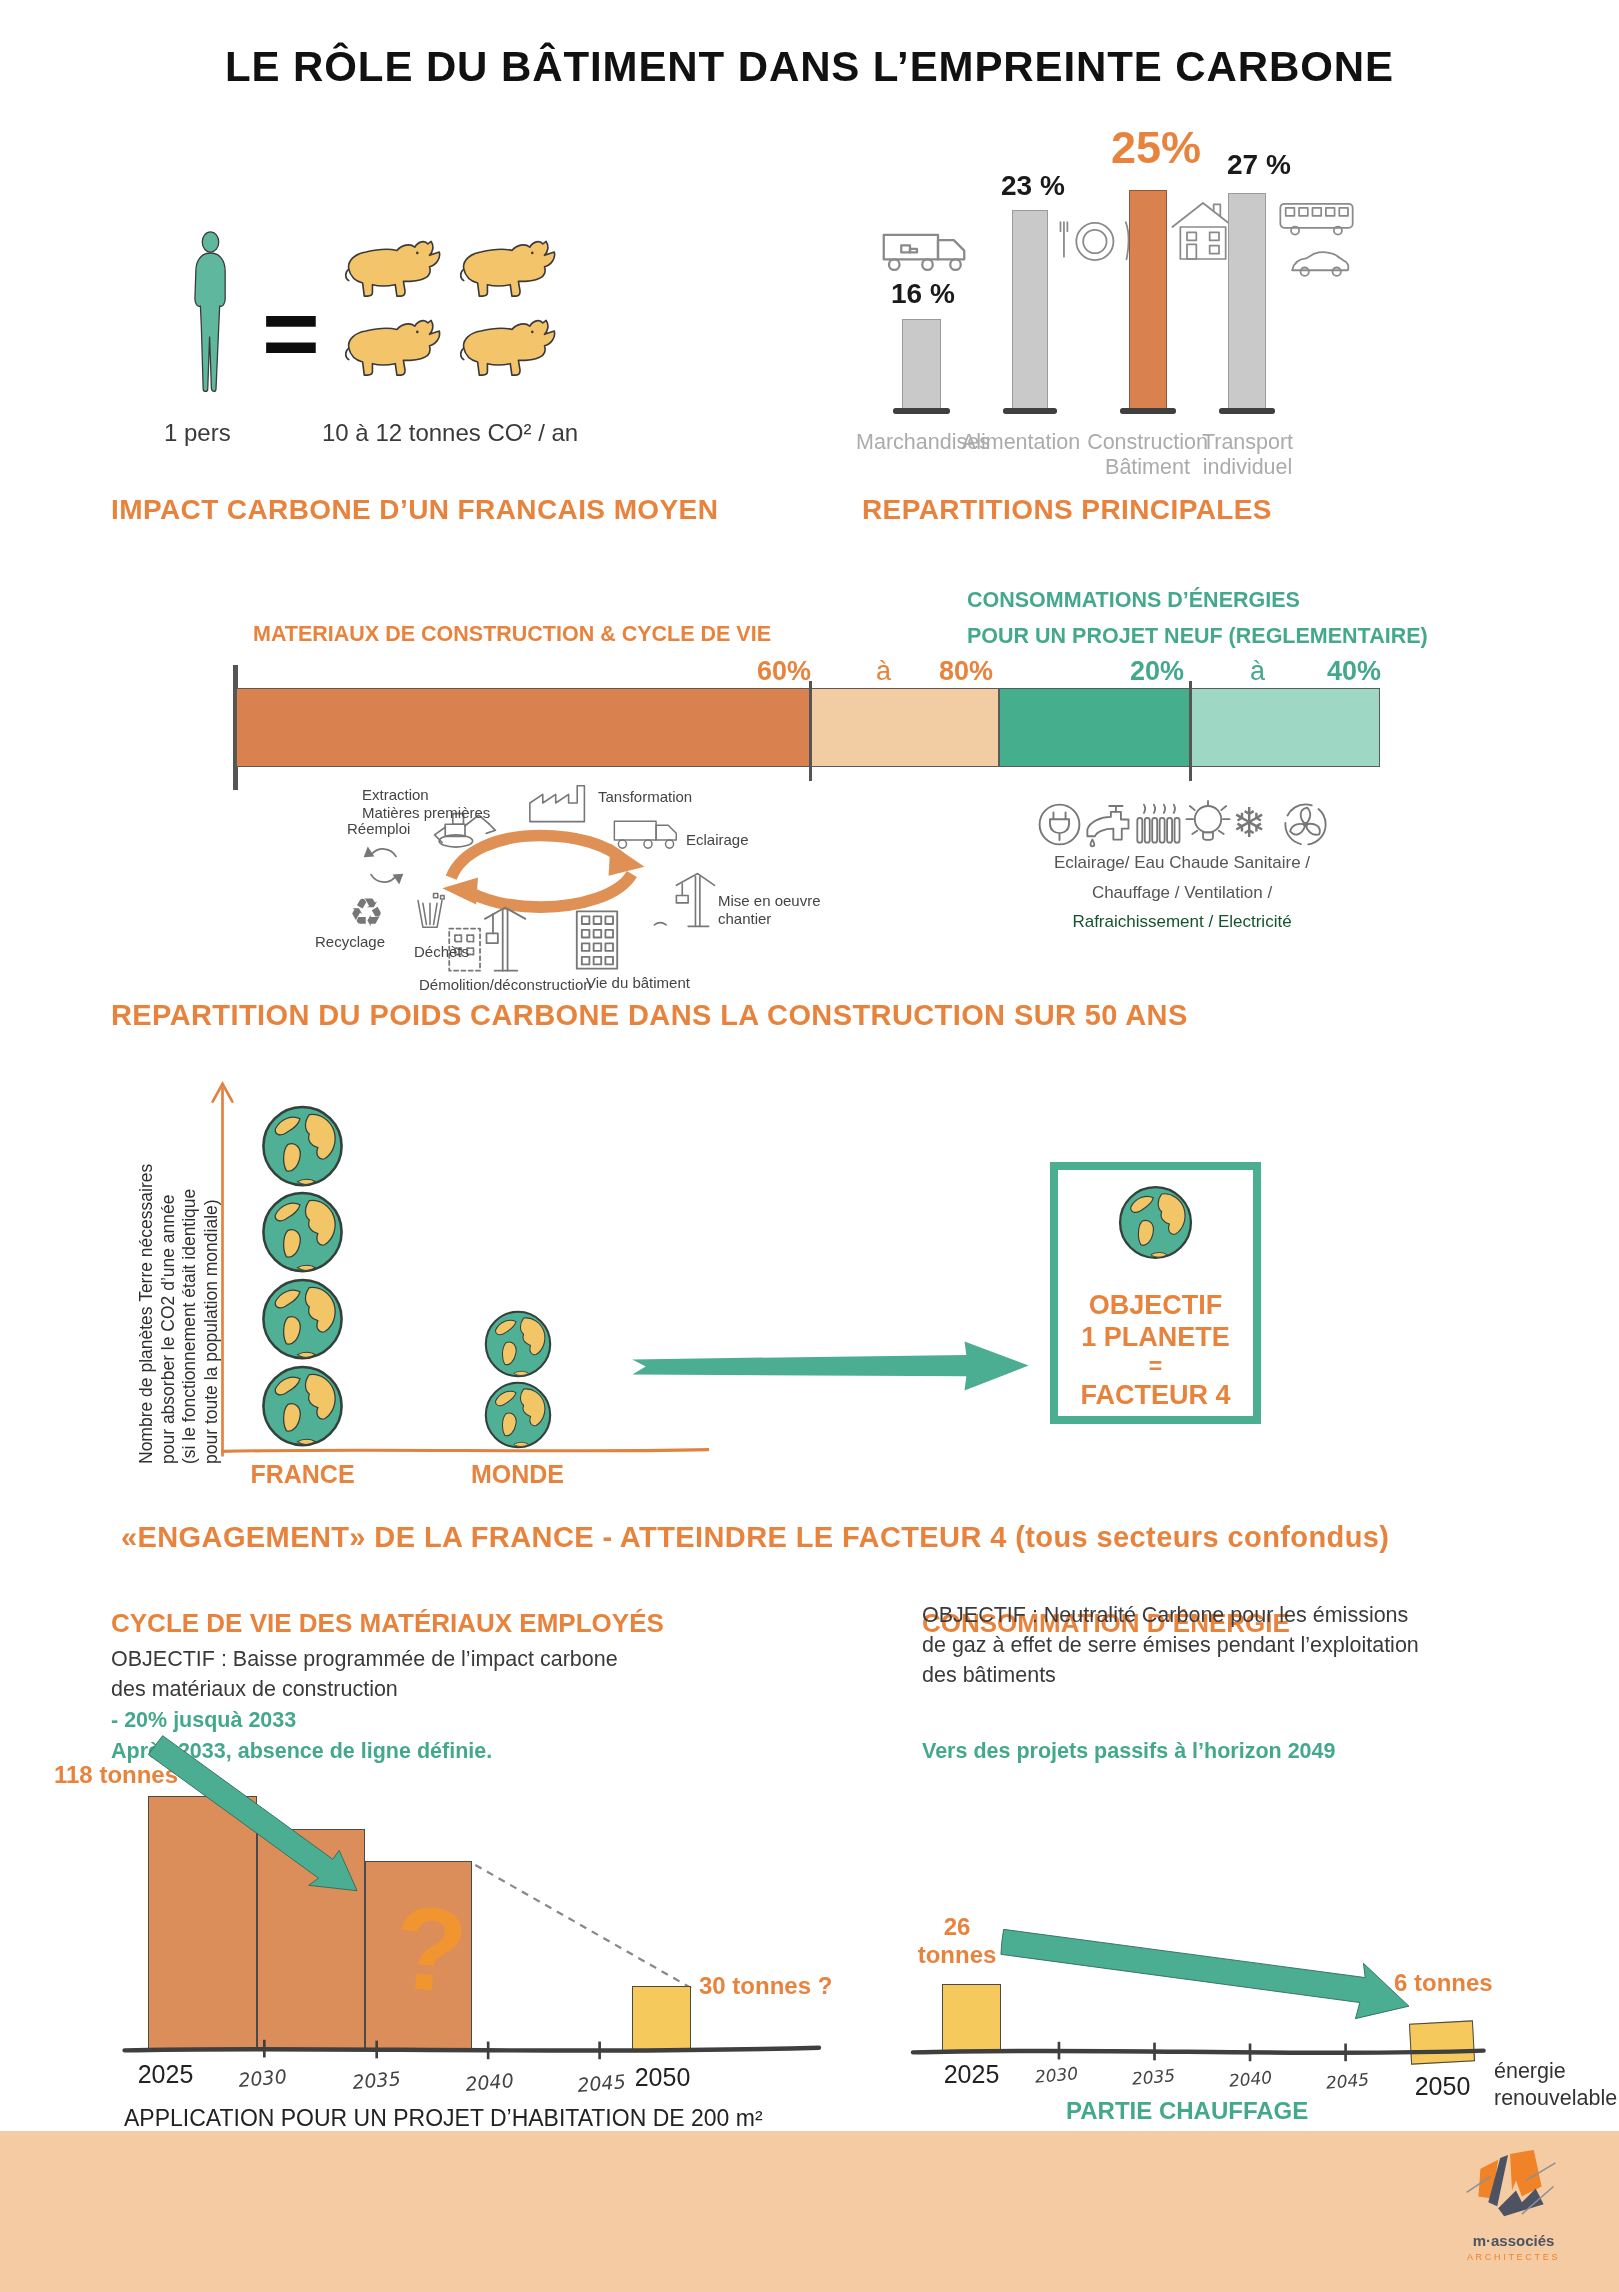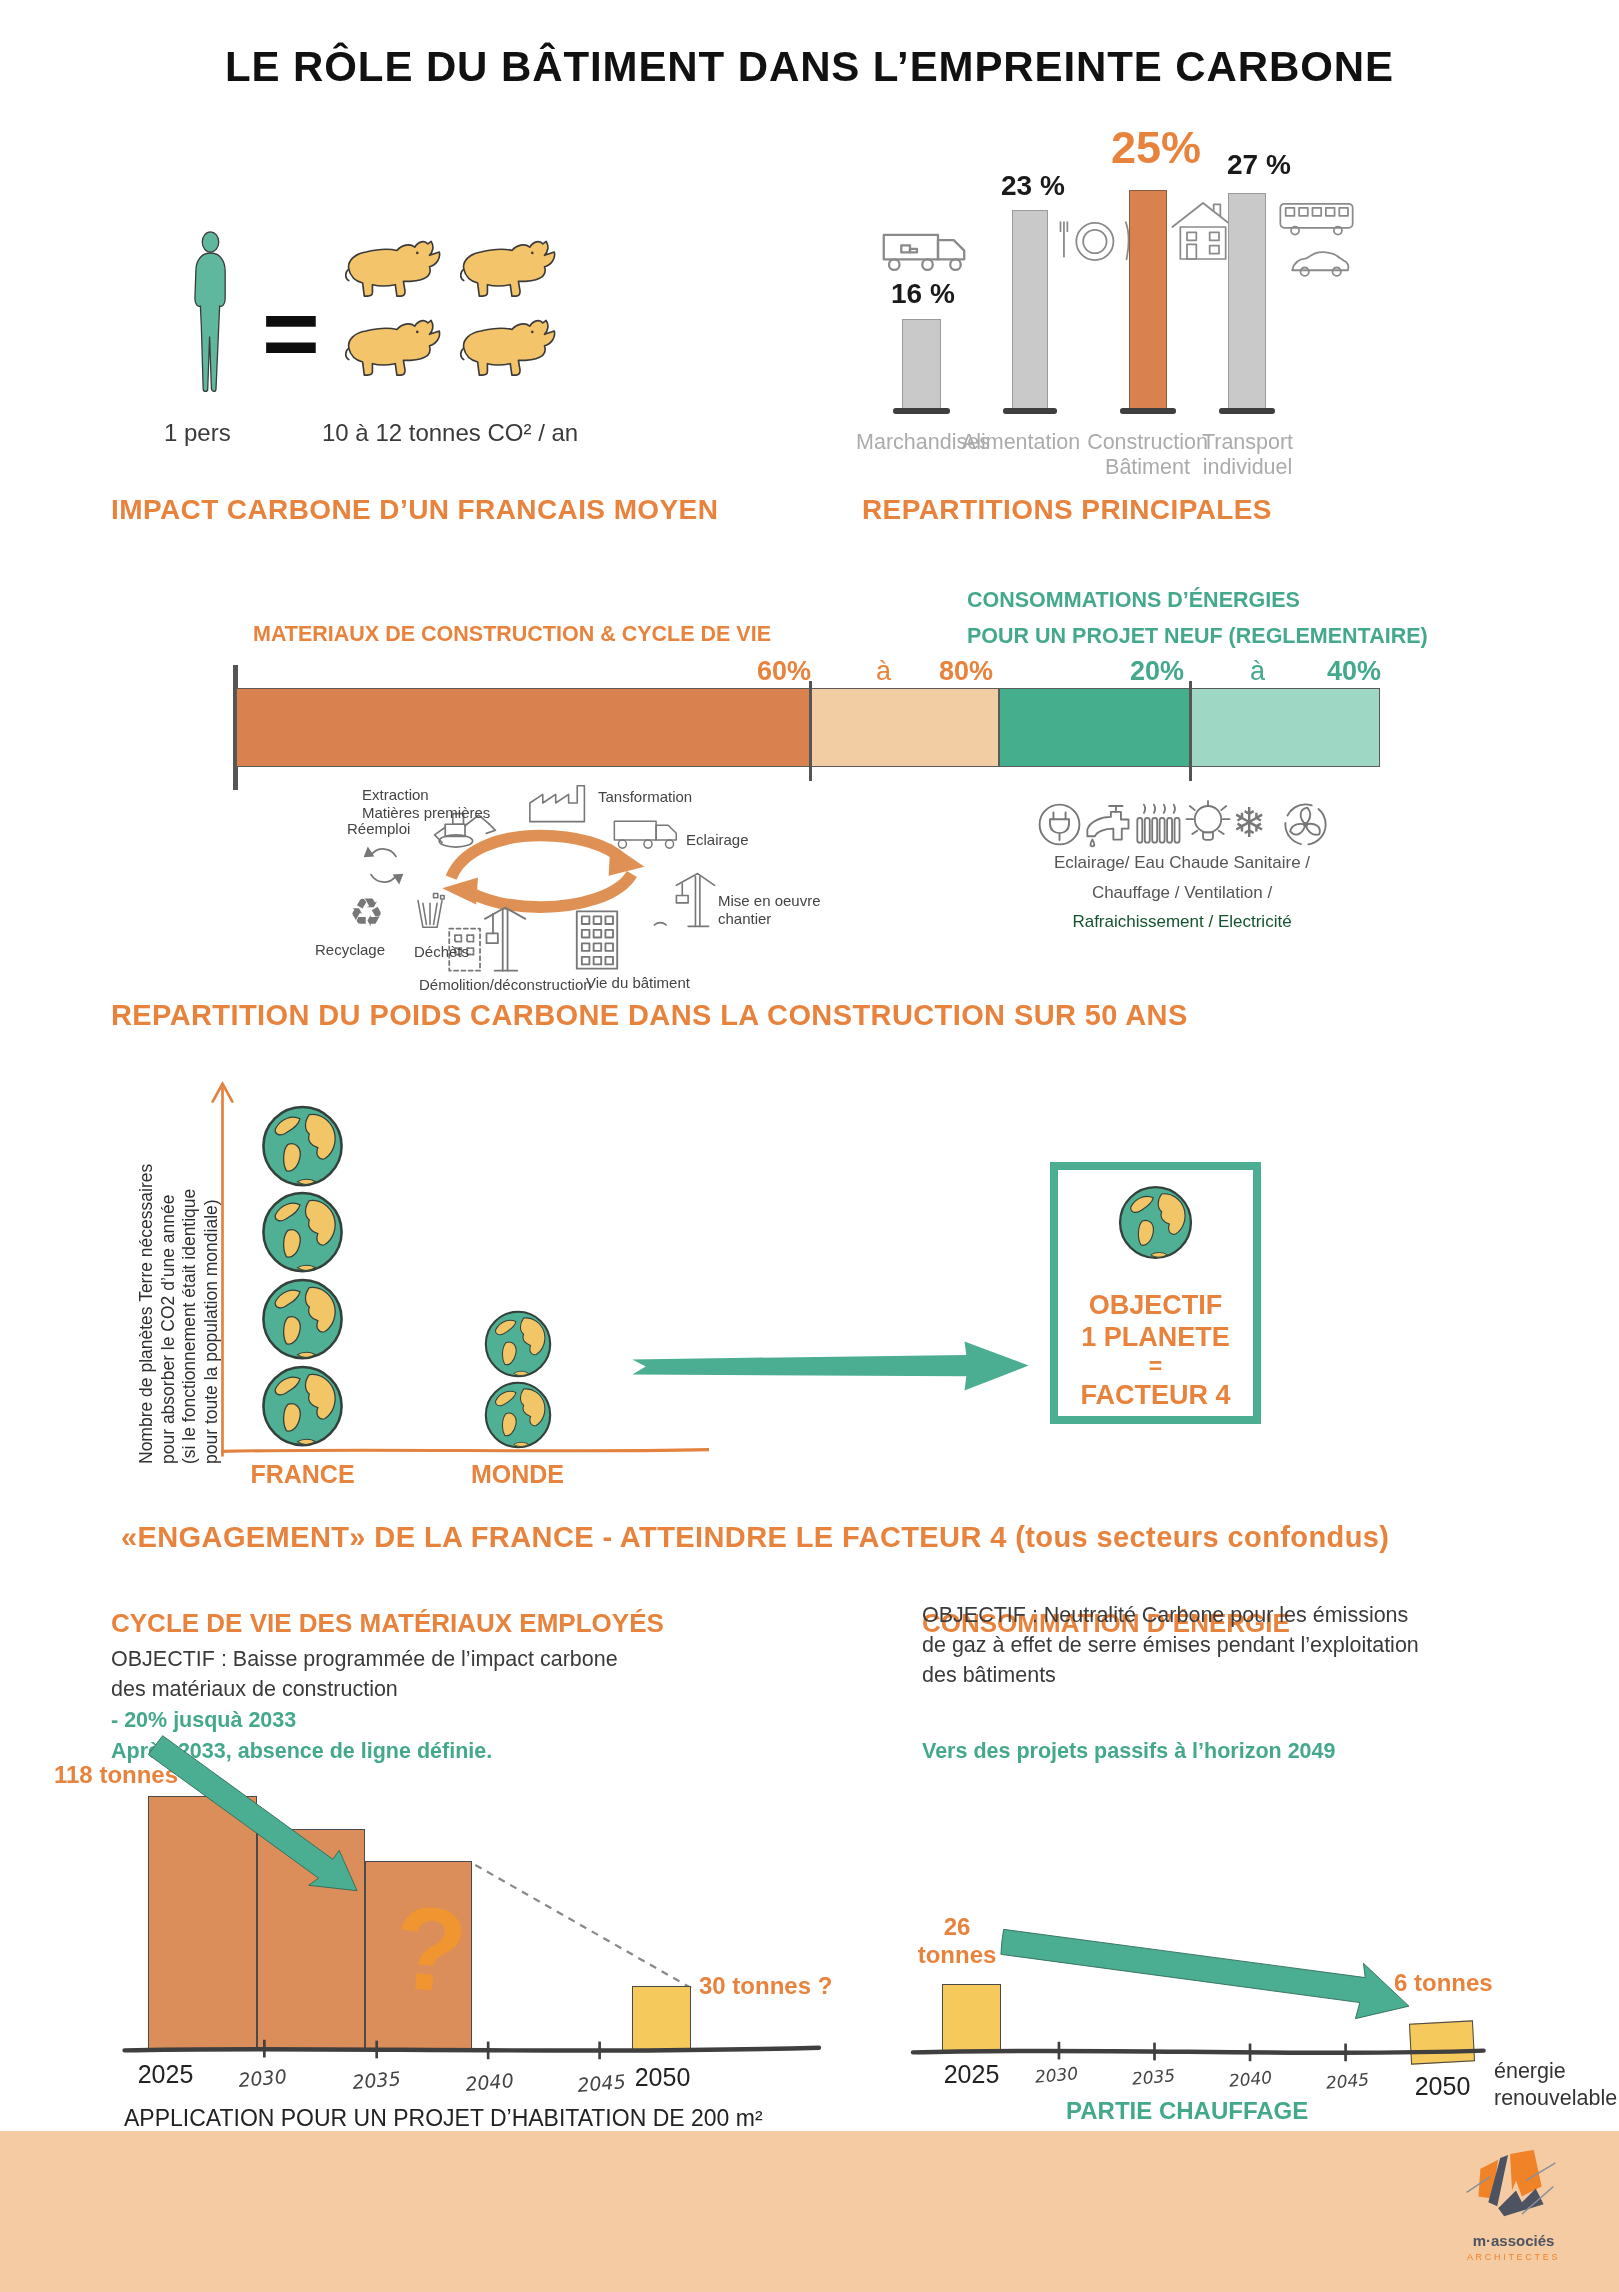--- a/index.html
+++ b/index.html
@@ -247,21 +247,21 @@
 
   <svg class="abs" style="left:412px;top:892px;" width="36" height="41" viewBox="0 0 50 58">
     <path class="ic2" d="M8,12 L15,50 H35 L42,12"></path>
     <path class="ic2" d="M15,16 L20,46 M25,16 V46 M35,16 L30,46"></path>
     <rect class="ic2" x="30" y="2" width="6" height="6"></rect>
       <rect class="ic2" x="40" y="5" width="5" height="5"></rect>
   </svg>
   <div class="abs cyc-label" style="left:414px;top:933px;margin-top:10px;">Déchèts</div>
 
   <div class="abs glyph" style="left:349px;top:890px;font-size:39px;">♻</div>
-  <div class="abs cyc-label" style="left:315px;top:933px;margin-top:8px;">Recyclage</div>
+  <div class="abs cyc-label" style="left:315px;top:933px;">Recyclage</div>
 
   <div class="abs cyc-label" style="left:347px;top:820px;">Réemploi</div>
   <svg class="abs" style="left:362px;top:844px;" width="43" height="43" viewBox="0 0 52 52">
     <path class="ic2" d="M41,15 A18,18 0 0 0 12,12"></path>
     <polygon points="7,3 15,15 2,16" fill="#777"></polygon>
     <path class="ic2" d="M11,37 A18,18 0 0 0 40,40"></path>
     <polygon points="45,49 37,37 50,36" fill="#777"></polygon>
   </svg>
 
   <svg class="abs" style="left:1037px;top:802px;" width="45" height="45" viewBox="0 0 52 52">

